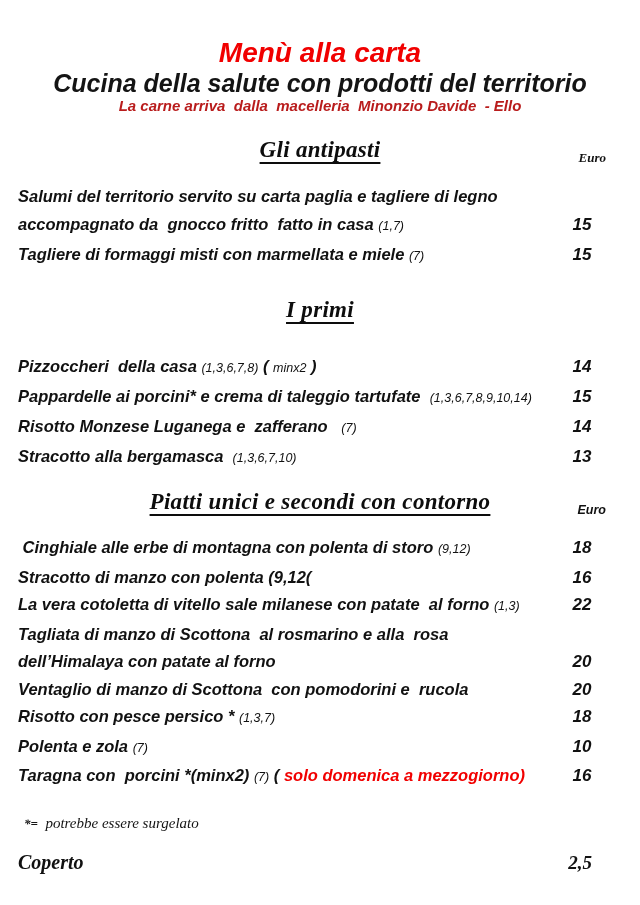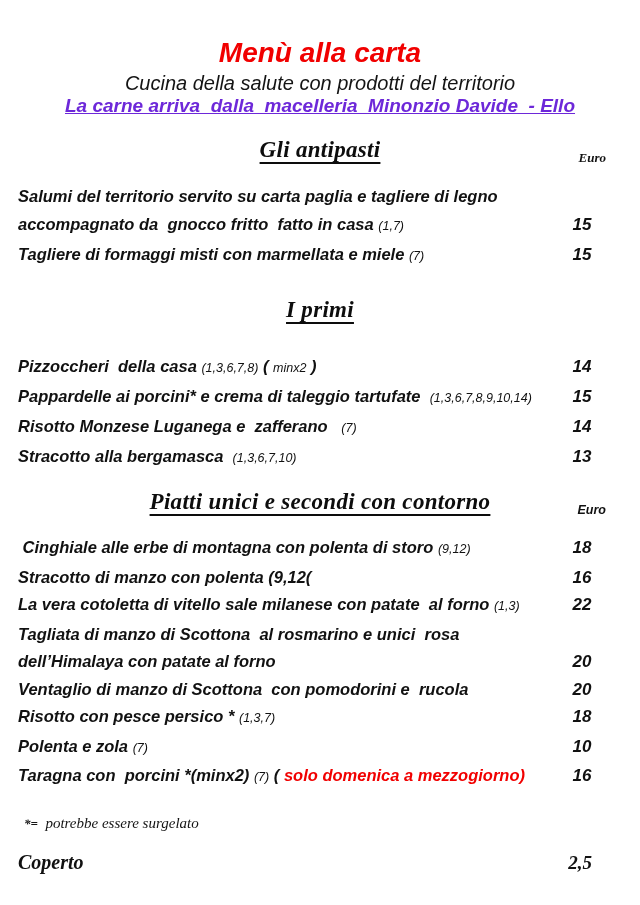--- a/index.html
+++ b/index.html
@@ -14,26 +14,26 @@
     padding-top:36px;
   }
   .center{text-align:center;}
   .pre{white-space:pre-wrap;}
 
   .title{
     font-size:28px;font-weight:700;font-style:italic;
     color:#f10000;line-height:34px;
   }
   .subtitle{
-    font-size:20px;font-style:italic;font-weight:400;
+    font-size:25px;font-style:italic;font-weight:700;
     line-height:26px;color:#141414;
   }
   .meat-note{
-    font-size:19px;font-weight:700;font-style:italic;
-    line-height:20px;color:#6d28d9;text-decoration:underline;
+    font-size:15px;font-weight:700;font-style:italic;
+    line-height:20px;color:#b91c1c;
   }
 
   .section-head{
     position:relative;
     text-align:center;
     line-height:36px;
   }
   .section-head .head-text{
     font-family:"Liberation Serif",serif;
     font-size:23px;font-weight:700;font-style:italic;
@@ -156,21 +156,21 @@
     </div>
     <div class="row">
       <div class="item-text"><span class="pre">Stracotto di manzo con polenta (9,12(</span></div>
       <div class="price">16</div>
     </div>
     <div class="row">
       <div class="item-text"><span class="pre">La vera cotoletta di vitello sale milanese con patate  al forno </span><span class="al pre">(1,3)</span></div>
       <div class="price">22</div>
     </div>
     <div class="row">
-      <div class="item-text"><span class="pre">Tagliata di manzo di Scottona  al rosmarino e unici  rosa</span></div>
+      <div class="item-text"><span class="pre">Tagliata di manzo di Scottona  al rosmarino e alla  rosa</span></div>
     </div>
     <div class="row">
       <div class="item-text"><span class="pre">dell’Himalaya con patate al forno</span></div>
       <div class="price">20</div>
     </div>
     <div class="row">
       <div class="item-text"><span class="pre">Ventaglio di manzo di Scottona  con pomodorini e  rucola</span></div>
       <div class="price">20</div>
     </div>
     <div class="row">

